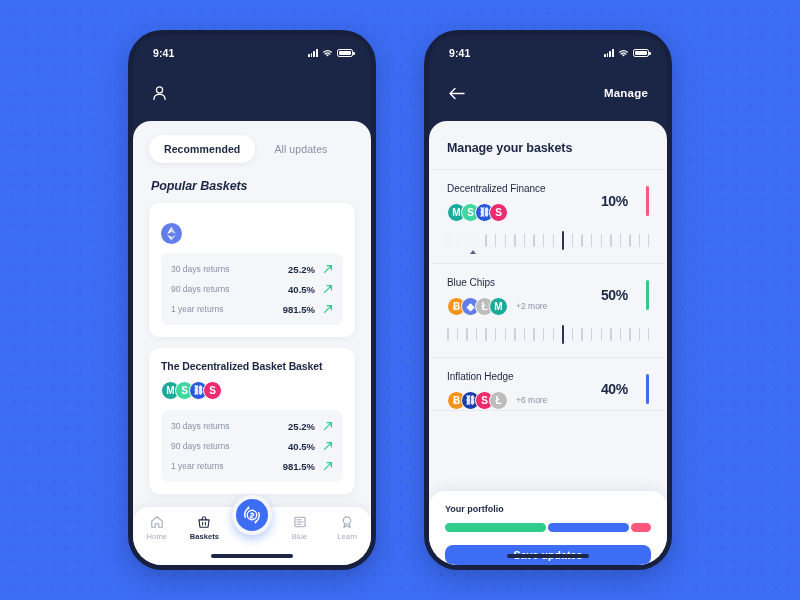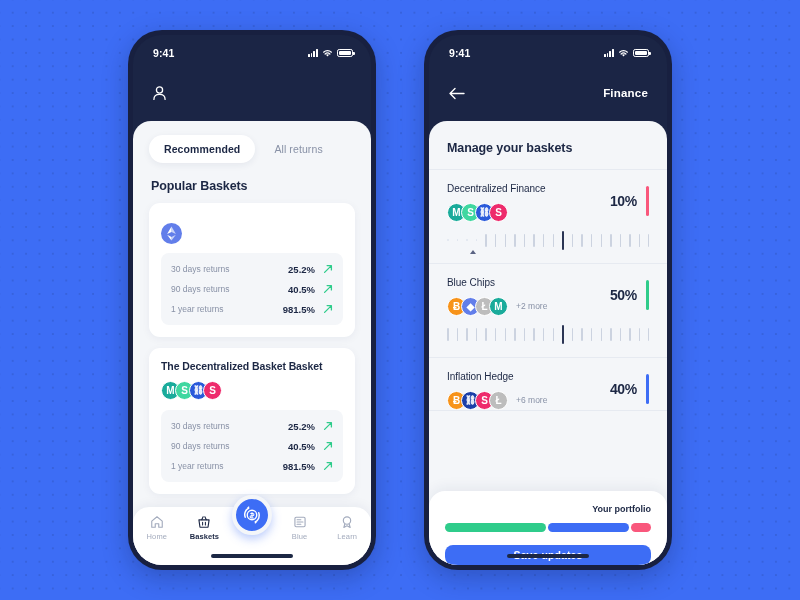--- a/index.html
+++ b/index.html
@@ -104,20 +104,21 @@
     color: #1c2744;
     font-weight: bold;
     box-shadow: 0 2px 7px rgba(25,40,90,0.07);
   }
   .section-title {
     font-size: 12.5px;
     font-weight: bold;
     color: #1c2744;
     padding: 16px 18px 0 18px;
     letter-spacing: -.1px;
+    font-style: italic;
   }
 
   
   .cards { padding: 10px 16px 0 16px; display: flex; flex-direction: column; gap: 11px; }
   .bcard {
     background: #ffffff;
     border-radius: 11px;
     padding: 12px 12px 12px 12px;
     box-shadow: 0 2px 9px rgba(25,40,90,0.055);
   }
@@ -202,21 +203,21 @@
     padding: 20px 2px 14px 18px;
     border-bottom: 1px solid #e6eaf1;
   }
   .manage-title { font-size: 12.5px; font-weight: bold; color: #1c2744; letter-spacing: -.1px; }
 
   .mrow { padding: 13px 18px 0 18px; border-bottom: 1px solid #e6eaf1; }
   .mrow:last-of-type { border-bottom: none; }
   .mrow-top { display: flex; align-items: flex-start; }
   .mrow-left { flex: 1; }
   .mrow-name { font-size: 10px; font-weight: normal; color: #1c2744; letter-spacing: -.05px; }
-  .mrow-right { display: flex; align-items: center; gap: 9px; padding-top: 3px; }
+  .mrow-right { display: flex; align-items: center; gap: 18px; padding-top: 3px; }
   .mrow-pct { font-size: 14px; font-weight: bold; color: #1c2744; letter-spacing: -.3px; }
   .mrow-bar { width: 3px; height: 30px; border-radius: 2px; }
 
   .ruler { position: relative; height: 32px; margin-top: 9px; overflow: hidden; }
   .ticks { display: flex; align-items: center; height: 18px; gap: 0; }
   .tick { width: 1.5px; height: 13px; background: #ccd3e0; border-radius: 1px; margin-right: 8.1px; flex:none; }
   .tick.dot { height: 1.5px; background: #dfe4ee; }
   .tick.center { height: 19px; width: 2px; background: #2b3554; margin-right: 7.6px; }
   .ruler-marker {
     position: absolute; left: 23px; top: 19px;
@@ -227,21 +228,21 @@
   }
 
   .portfolio-panel {
     position: absolute;
     left: 0; right: 0; bottom: 0;
     background: #ffffff;
     border-radius: 16px 16px 0 0;
     padding: 13px 16px 0 16px;
     box-shadow: 0 -3px 14px rgba(25,40,90,0.07);
   }
-  .portfolio-label { font-size: 9px; font-weight: bold; color: #1c2744; text-align: right; }
+  .portfolio-label { font-size: 9px; font-weight: bold; color: #1c2744; }
   .portfolio-bar {
     display: flex; gap: 2px; margin-top: 9px; height: 9px;
   }
   .pseg { height: 100%; border-radius: 5px; }
   .save-btn {
     margin-top: 13px;
     height: 20px;
     background: #3d6df5;
     border-radius: 8px;
     color: #fff;
@@ -283,21 +284,21 @@
           <circle cx="7.5" cy="5" r="3.1" stroke="#fff" stroke-width="1.3" fill="none"></circle>
           <path d="M1.9 14.4 c0-3.2 2.5-5 5.6-5 s5.6 1.8 5.6 5" stroke="#fff" stroke-width="1.3" fill="none" stroke-linecap="round"></path>
         </svg>
       </span>
     </div>
 
     <div class="sheet">
 
       <div class="tabs">
         <div class="tab active">Recommended</div>
-        <div class="tab">All returns</div>
+        <div class="tab">All updates</div>
       </div>
 
       <div class="section-title">Popular Baskets</div>
 
       <div class="cards">
 
         <div class="bcard">
           <div class="coin-row">
             <svg class="coin-eth-big" width="21" height="21" viewBox="0 0 21 21">
               <circle cx="10.5" cy="10.5" r="10.5" fill="#627eea"></circle>
@@ -439,21 +440,21 @@
           </span>
       </div>
     </div>
 
     <div class="darkhead">
       <span class="back-icon">
         <svg width="17" height="13" viewBox="0 0 17 13">
           <path d="M16 6.5 H2 M7 1.5 L2 6.5 L7 11.5" stroke="#fff" stroke-width="1.4" fill="none" stroke-linecap="round" stroke-linejoin="round"></path>
         </svg>
       </span>
-      <span class="cancel-label">Finance</span>
+      <span class="cancel-label">Manage</span>
     </div>
 
     <div class="sheet">
 
       <div class="manage-head">
         <div class="manage-title">Manage your baskets</div>
       </div>
 
       <div class="mrow">
         <div class="mrow-top">

